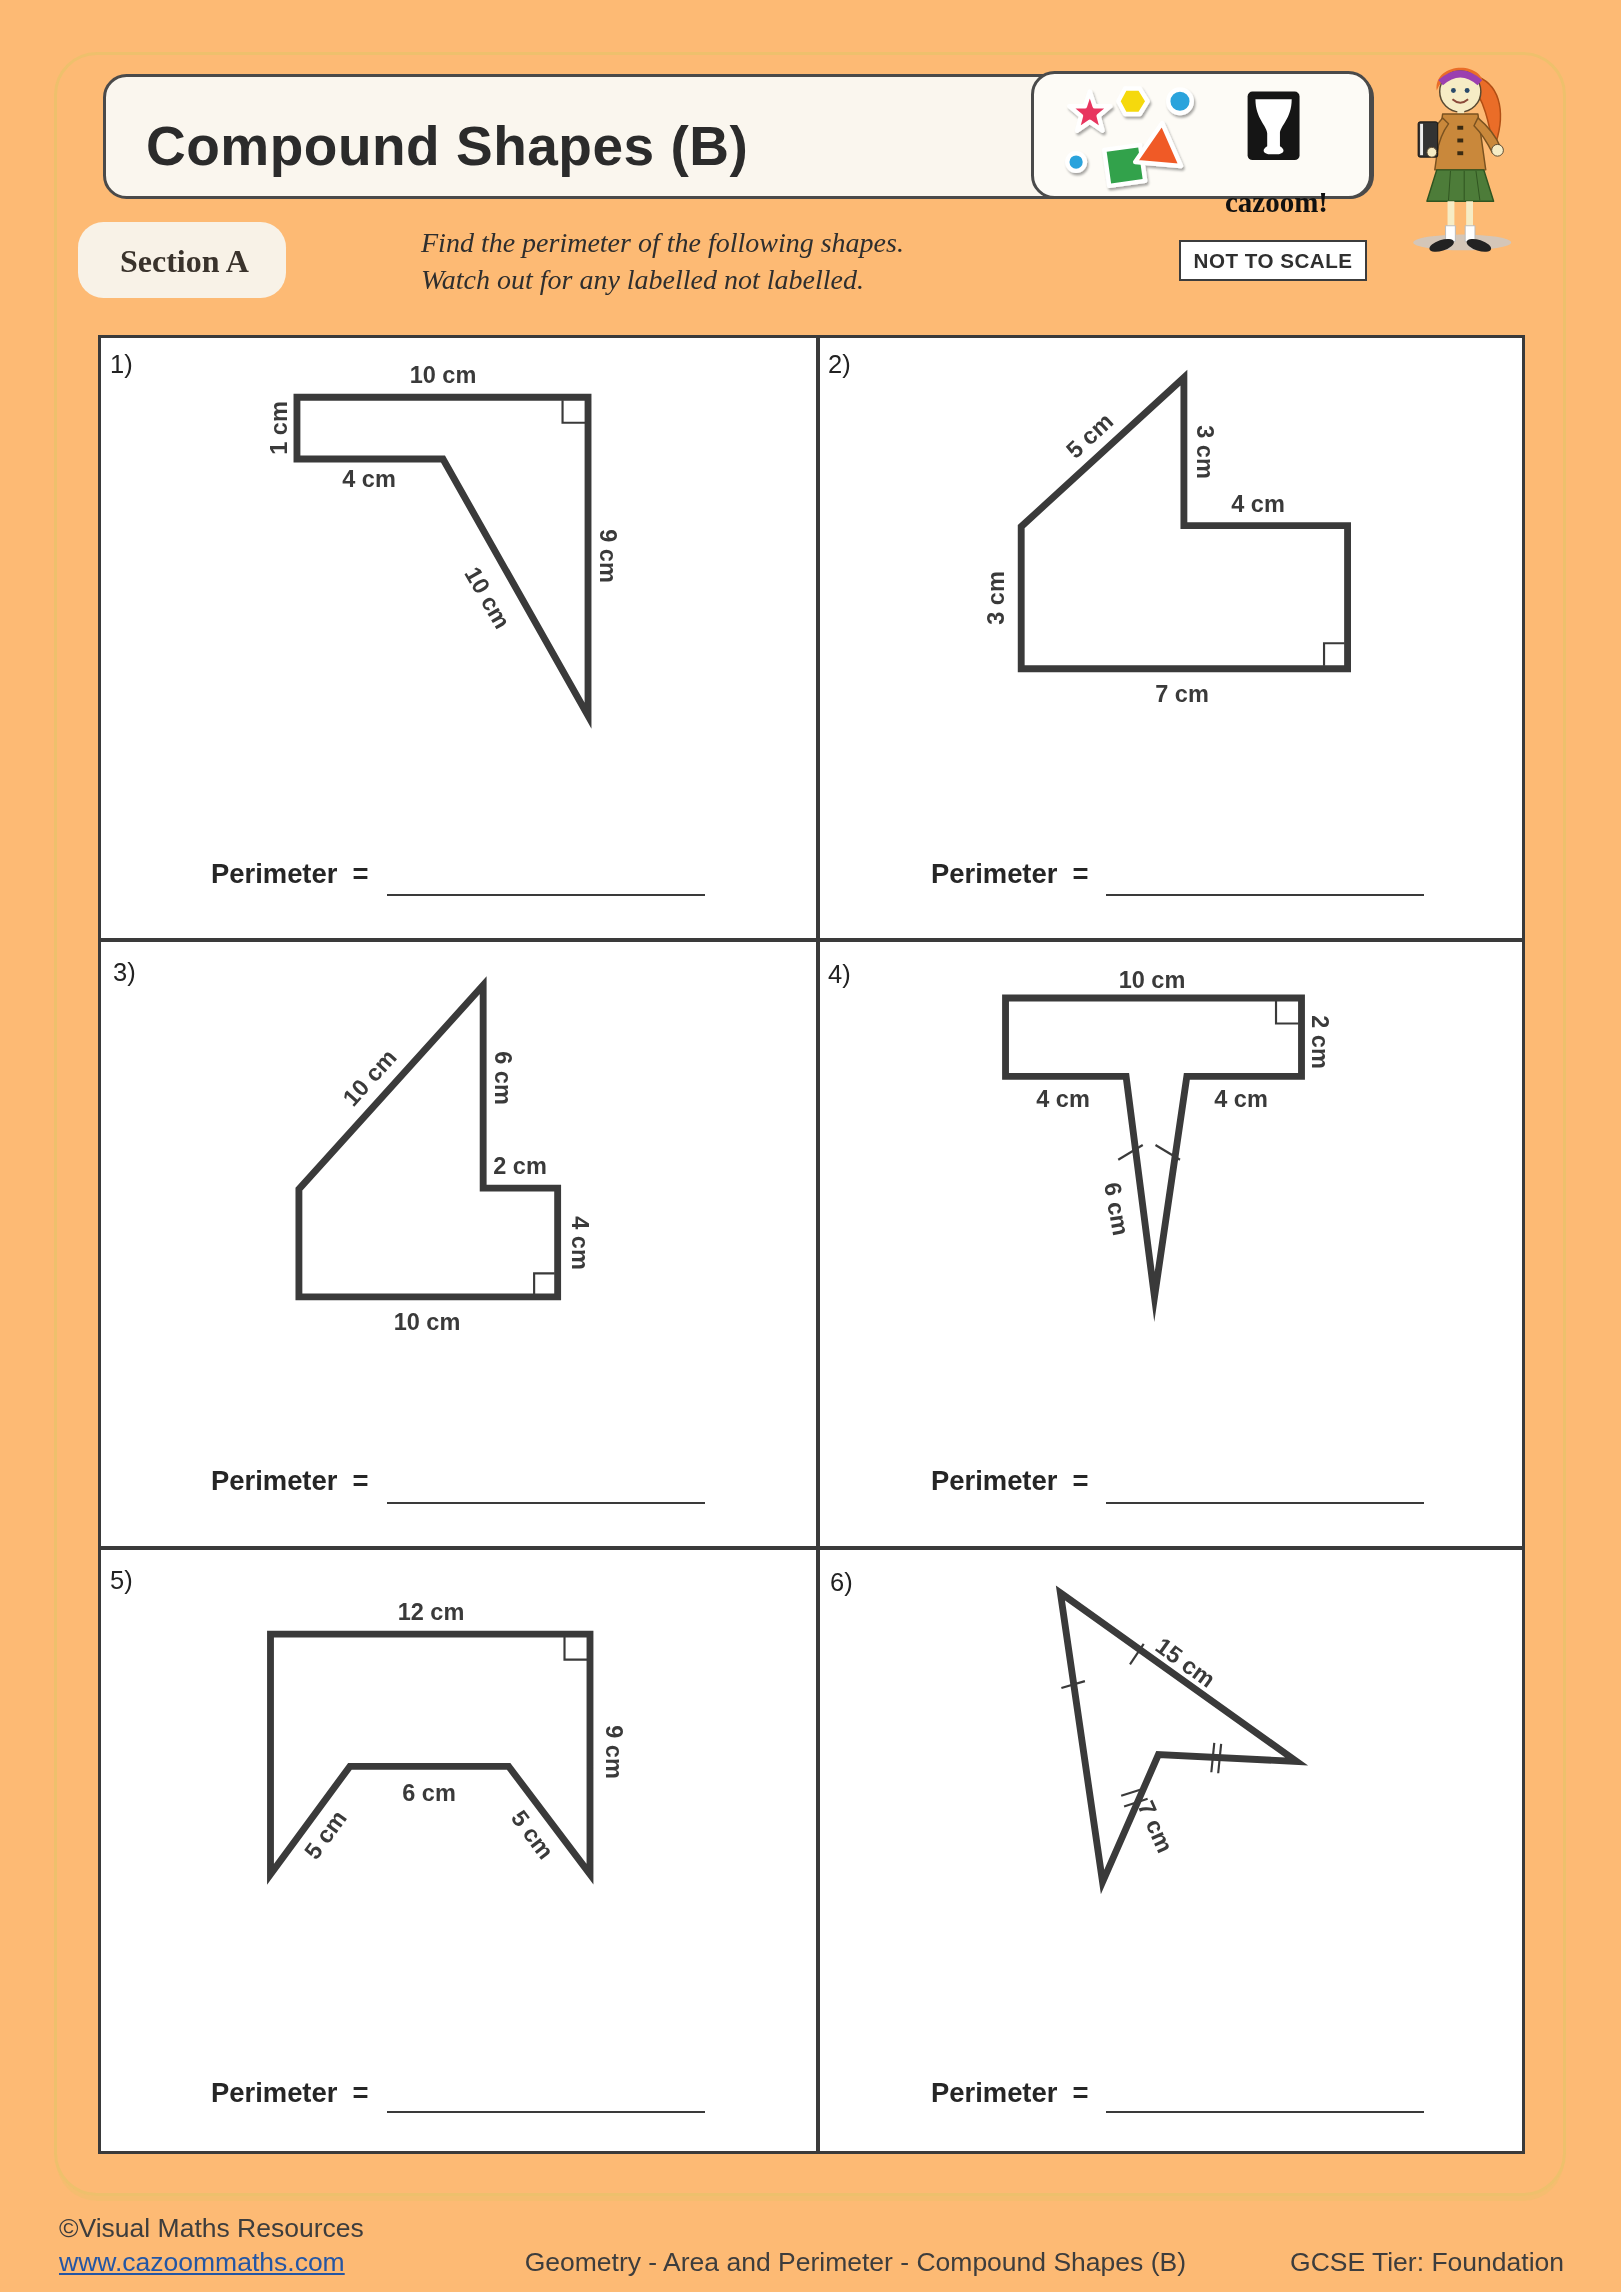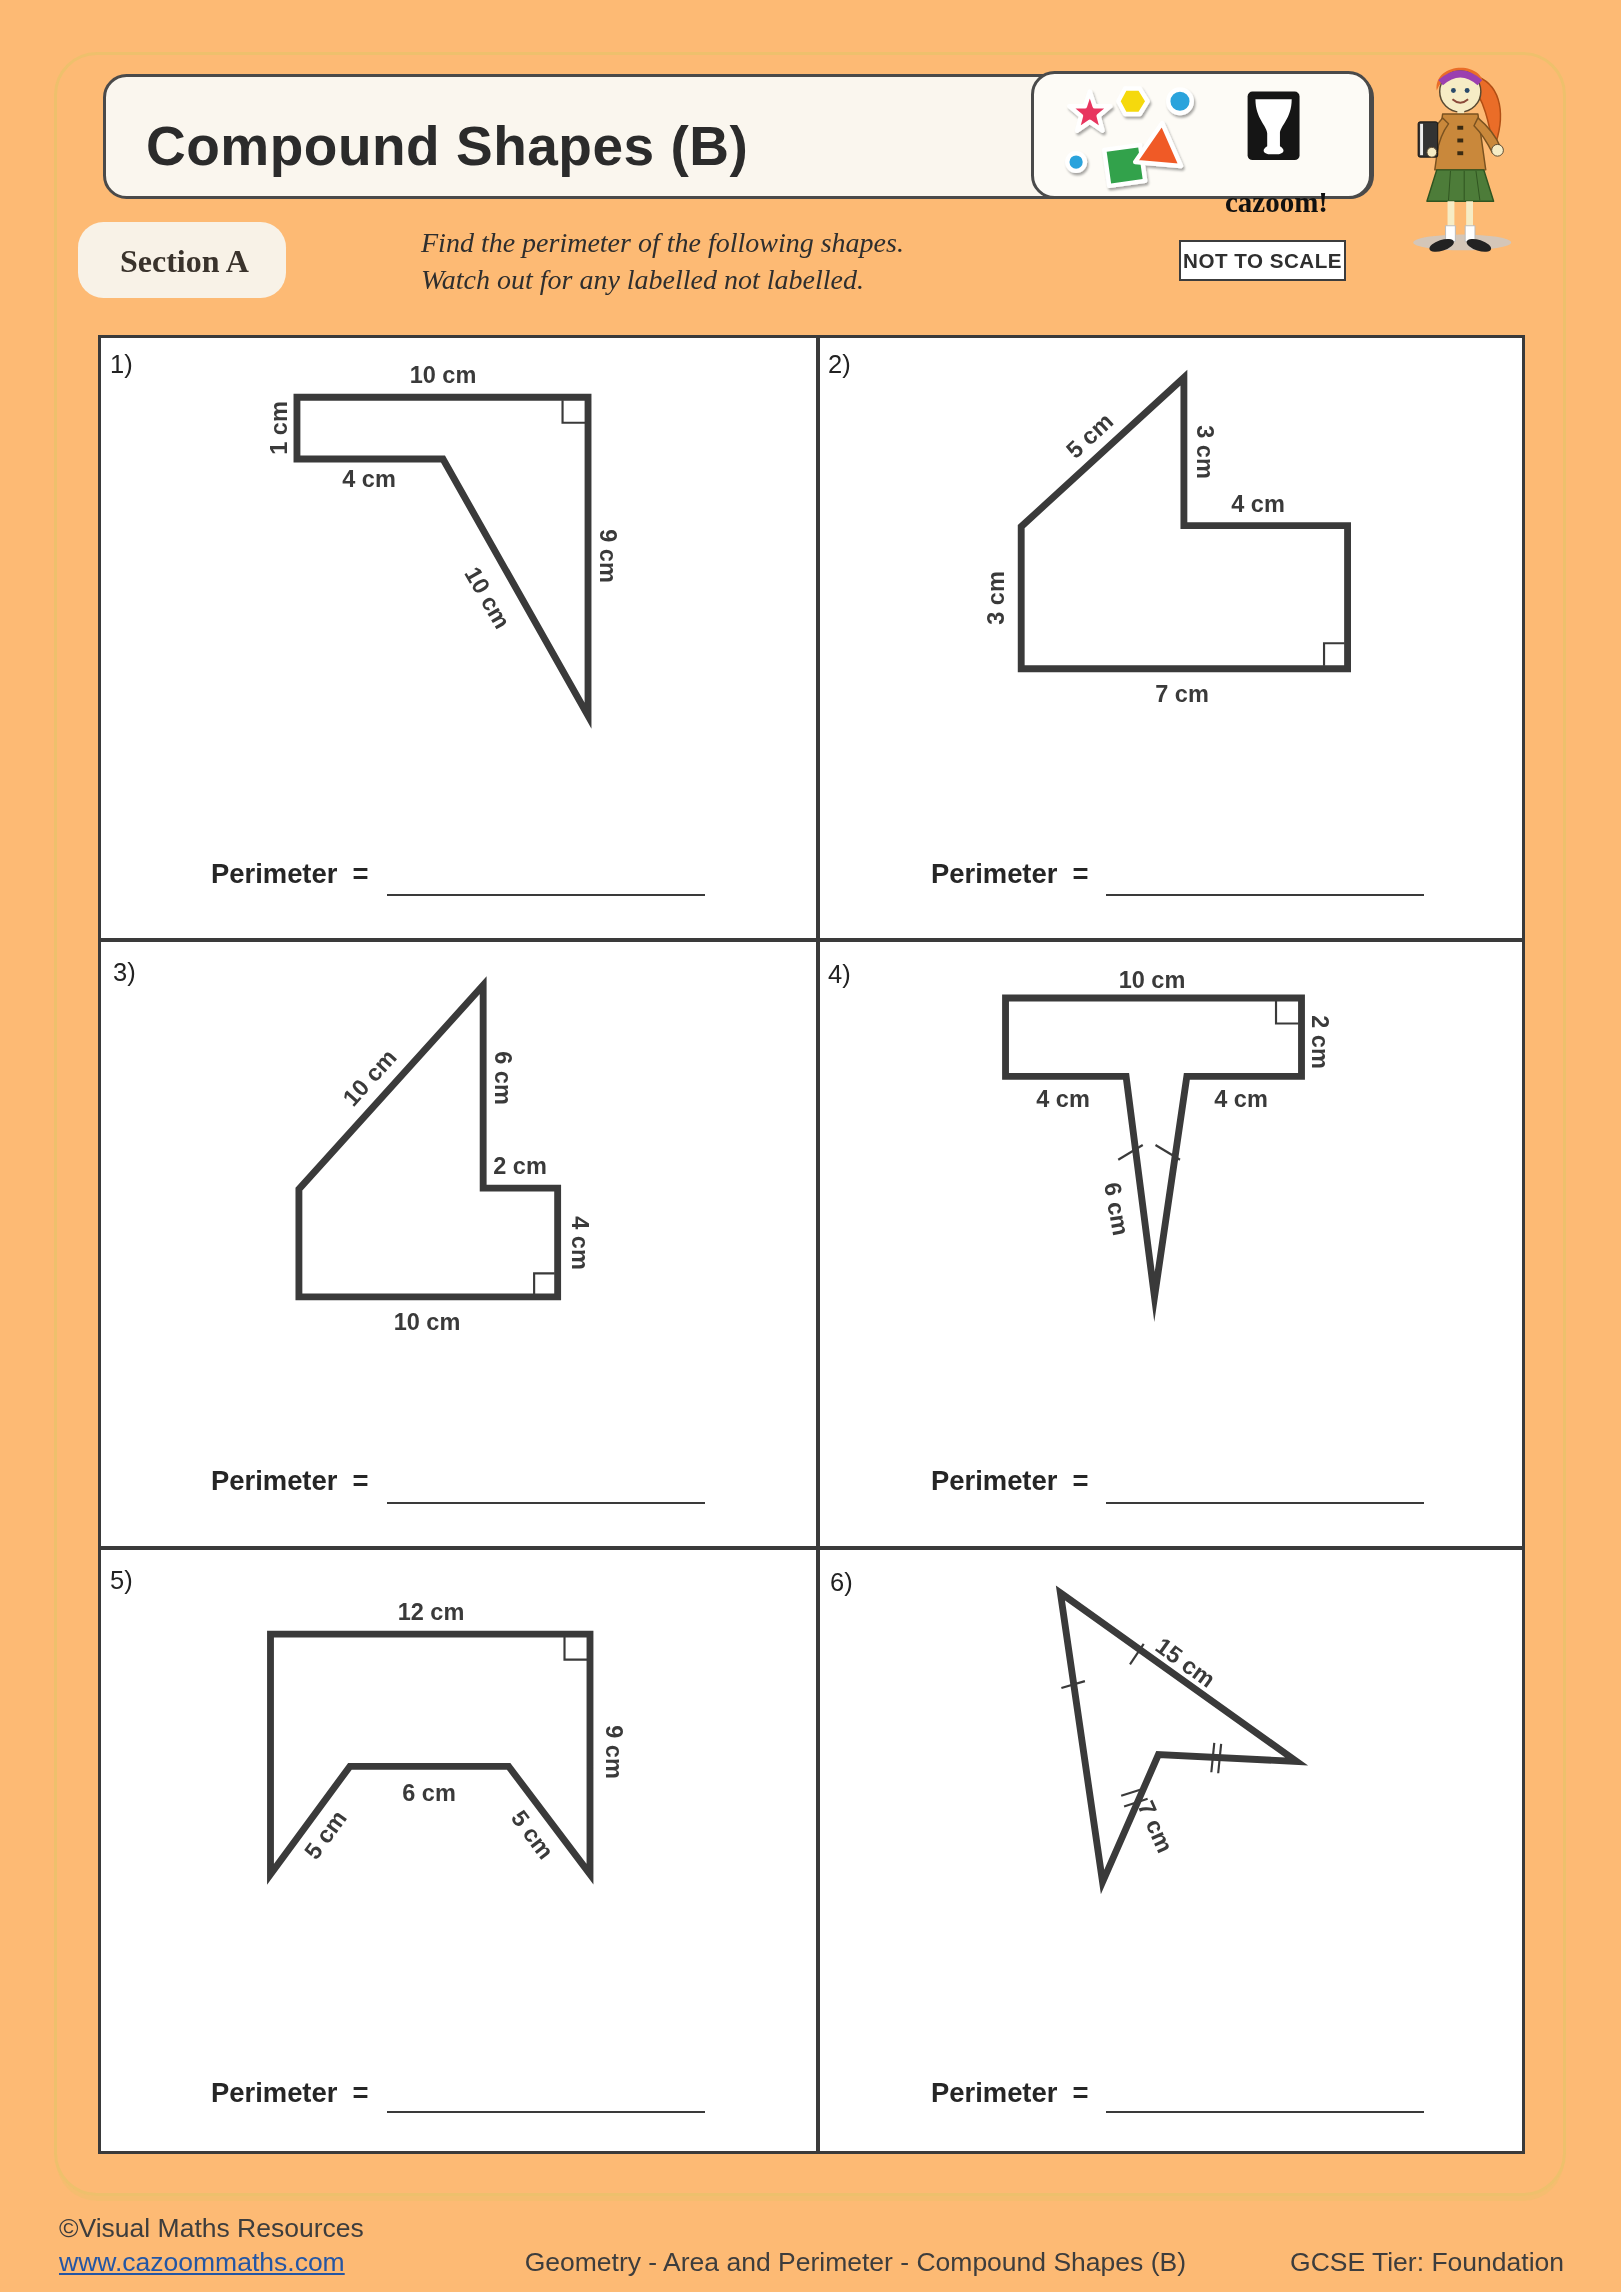--- a/index.html
+++ b/index.html
@@ -14,21 +14,21 @@
      border:3.9px solid #4a4a4a;border-radius:23.5px;box-sizing:border-box;}
   #page-title{left:146px;top:114px;font-size:55px;font-weight:bold;color:#2b2b2b;letter-spacing:0.5px;}
   #logo-box{left:1031px;top:71px;width:341px;height:128px;background:#fdfbf6;
      border:3.9px solid #4a4a4a;border-radius:23.5px;box-sizing:border-box;}
   #brand-text{left:1213px;top:167px;width:127px;text-align:center;font-family:"Liberation Serif",serif;
      font-weight:bold;font-size:29px;color:#111;margin-top:19px;}
   #section-box{left:78px;top:222px;width:208px;height:76px;background:#f8f2e7;border-radius:25.5px;}
   #section-label{left:120px;top:243px;font-family:"Liberation Serif",serif;
      font-weight:bold;font-size:32px;color:#3a332c;}
   .instr{left:421px;font-family:"Liberation Serif",serif;font-style:italic;font-size:28px;color:#2e2e2e;}
-  #nts-box{left:1179px;top:240px;width:167px;height:41px;border:2.9px solid #3c3c3c;box-sizing:border-box;
+  #nts-box{left:1179px;top:240px;width:188px;height:41px;border:2.9px solid #3c3c3c;box-sizing:border-box;
      display:flex;align-items:center;justify-content:center;font-size:20.6px;font-weight:bold;
      letter-spacing:0.5px;color:#2f2f2f;background:#fff;}
   
   #grid{left:98px;top:335px;width:1427px;height:1819px;border:3.9px solid #3a3a3a;box-sizing:border-box;background:#fff;}
   .col-divider{left:715px;top:0;width:3.9px;height:100%;background:#3a3a3a;}
   .row-divider{left:0;width:100%;height:3.9px;background:#3a3a3a;}
   .qnum{font-size:25.5px;color:#222;}
   .dim{font-size:23.5px;font-weight:bold;color:#3a3a3a;white-space:nowrap;transform:translate(-50%,-50%);}
   .perim{font-size:27.4px;font-weight:bold;color:#262626;white-space:pre;}
   .answer-line{width:318px;height:0;border-top:2.9px solid #3a3a3a;}

